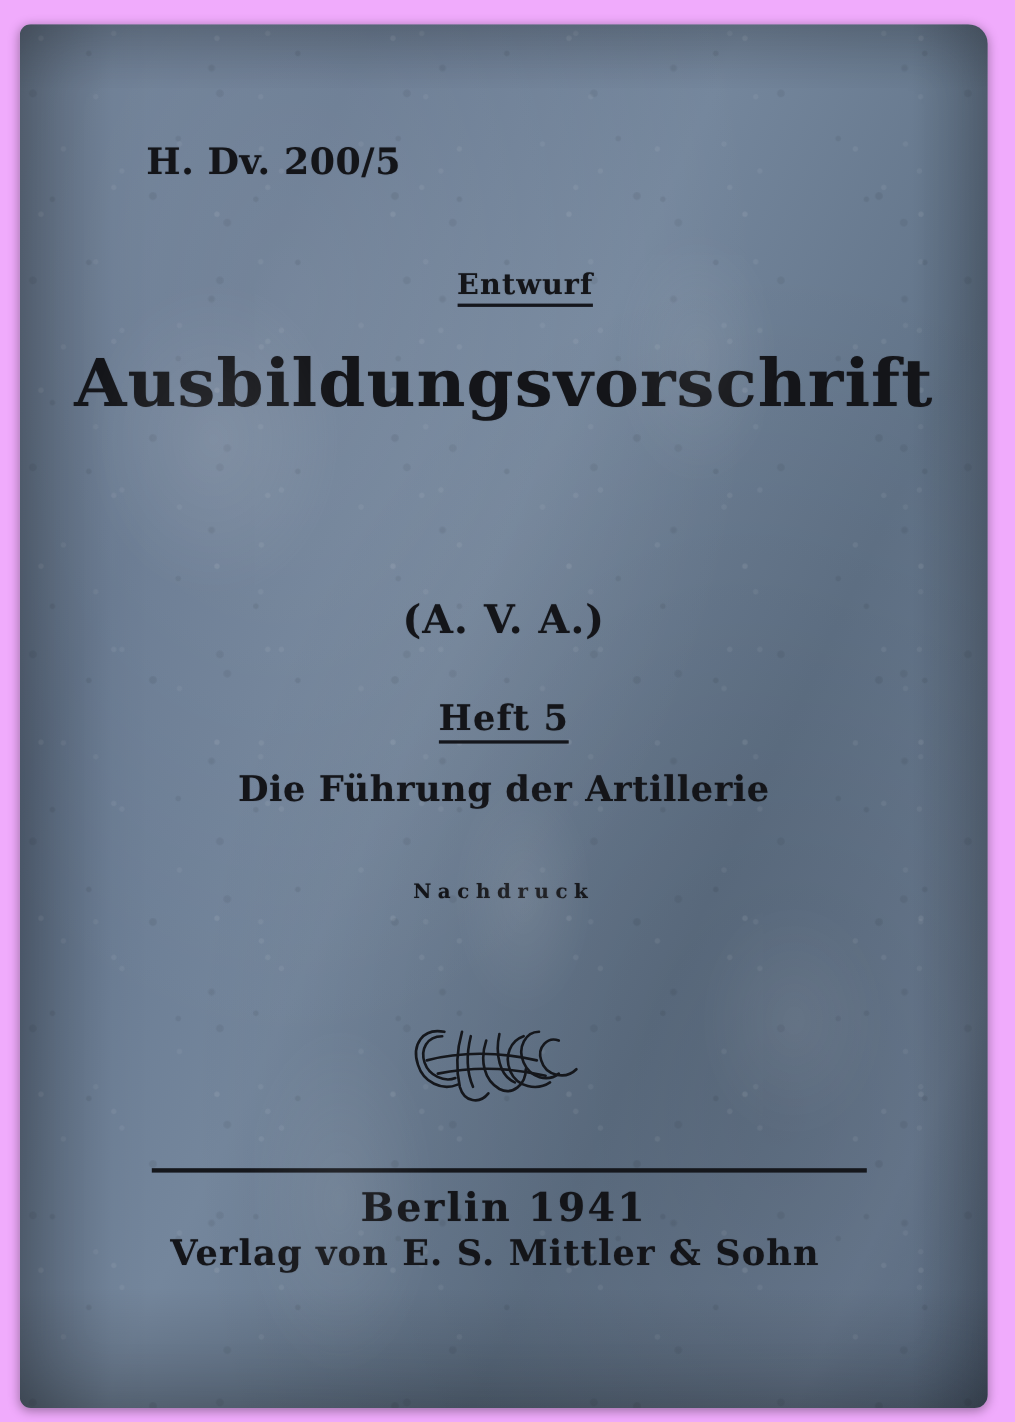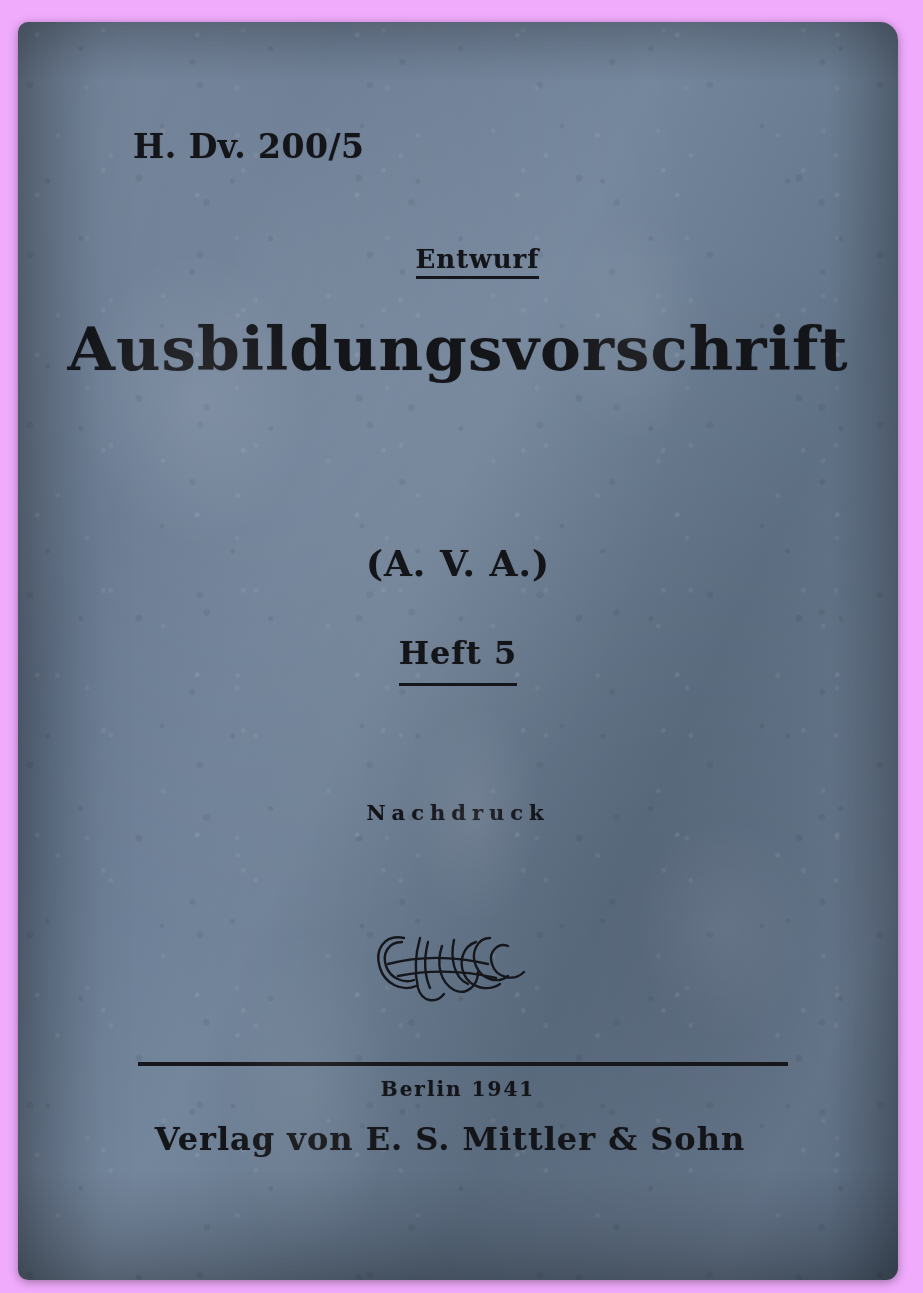--- a/index.html
+++ b/index.html
@@ -170,37 +170,37 @@
 
   .heft {
     position: absolute;
     left: 0; right: 0;
     top: 612px;
     font-size: 32px;
     font-weight: 700;
   }
   .heft span {
     border-bottom: 3px solid #14161c;
-    padding-bottom: 11px;
+    padding-bottom: 1px;
   }
 
   .subtitle {
     position: absolute;
     left: 0; right: 0;
     top: 676px;
     font-size: 32px;
     font-weight: 700;
     letter-spacing: 0.5px;
   }
 
   .reprint-1 {
     position: absolute;
     left: 0; right: 0;
     top: 778px;
-    font-size: 21px;
+    font-size: 18px;
     font-weight: 700;
     letter-spacing: 6px;
   }
   .reprint-2 {
     position: absolute;
     left: 0; right: 0;
     top: 812px;
     font-size: 23px;
     font-weight: 700;
     letter-spacing: 0.5px;
@@ -220,21 +220,21 @@
     right: 110px;
     top: 1040px;
     height: 4px;
     background: #15171c;
   }
 
   .imprint-city {
     position: absolute;
     left: 0; right: 0;
     top: 1055px;
-    font-size: 20px;
+    font-size: 36px;
     font-weight: 700;
     letter-spacing: 2px;
   }
   .imprint-publisher {
     position: absolute;
     left: 0; right: 16px;
     top: 1098px;
     font-size: 32px;
     font-weight: 700;
     letter-spacing: 1px;
@@ -277,20 +277,21 @@
 
       <div class="main-title-1 fraktur ink">Ausbildungsvorschrift</div>
 
 
       <div class="abbrev ink">(A. V. A.)</div>
 
       <div class="heft fraktur ink">
         <span>Heft 5</span>
       </div>
 
+      <div class="subtitle fraktur ink">Die Führung der Artillerie</div>
 
       <div class="reprint-1 fraktur ink">Nachdruck</div>
 
 
       <div class="monogram">
         <svg width="200" height="110" viewBox="0 0 200 110" aria-hidden="true">
           <g fill="none" stroke="#15171c" stroke-width="2.4" stroke-linecap="round">
             <path d="M46 26 C26 22 16 38 22 56 C27 72 44 80 58 74"></path>
             <path d="M44 30 C30 30 24 42 28 54 C32 66 46 72 56 68"></path>
             <path d="M62 26 C58 40 56 58 60 76 C64 90 78 92 86 82"></path>

